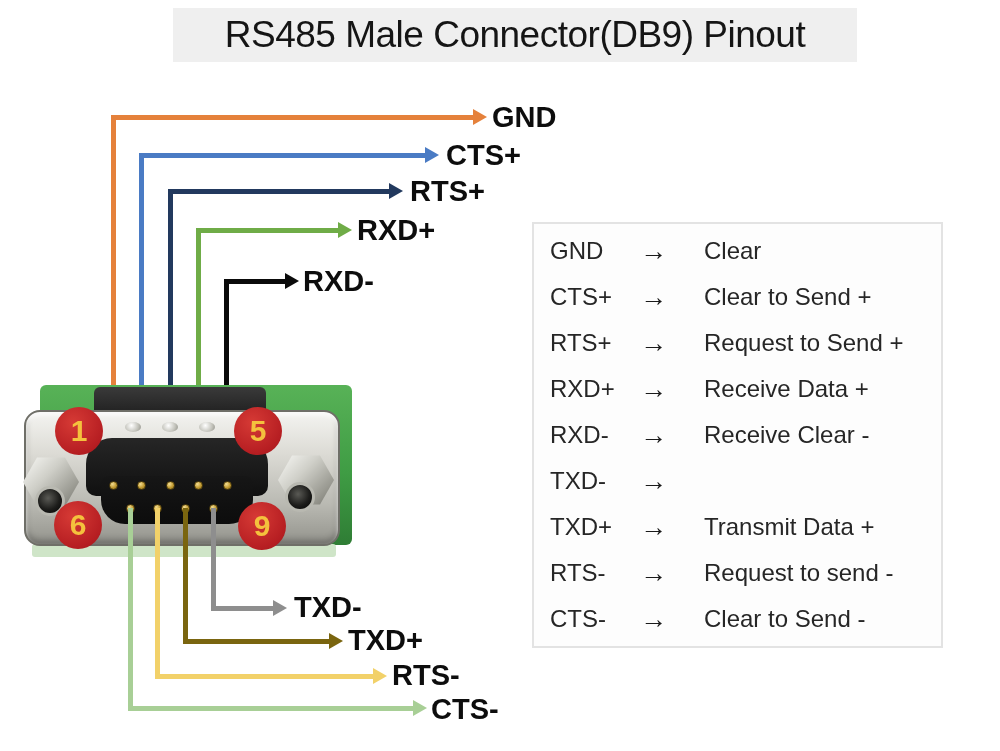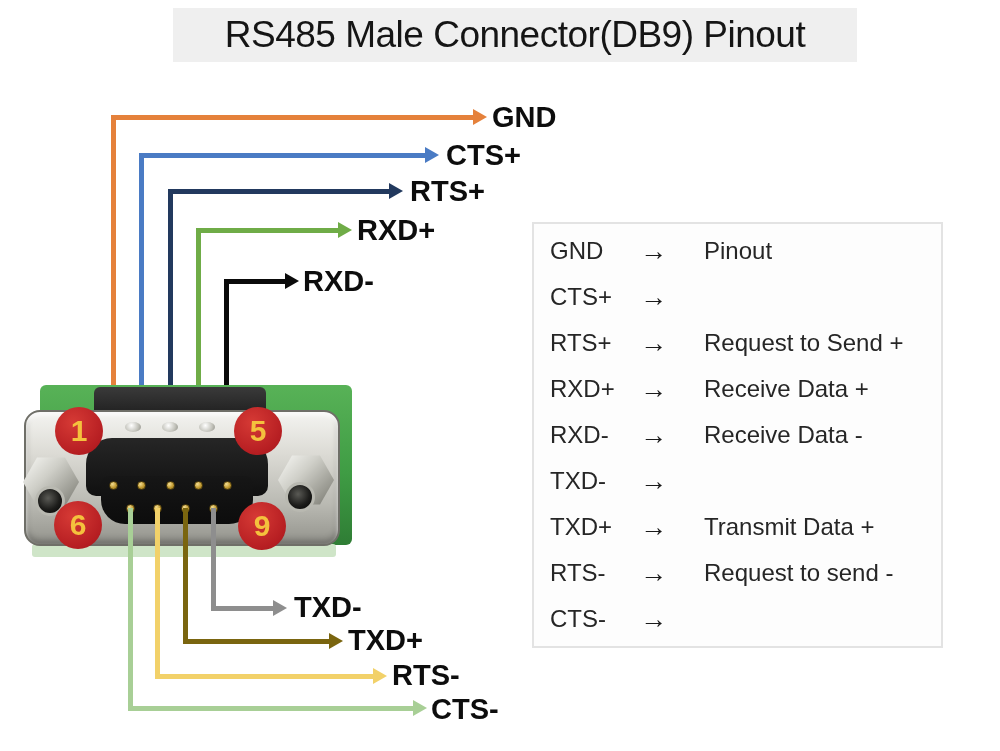--- a/index.html
+++ b/index.html
@@ -185,55 +185,57 @@
 
   <div class="wire-v" style="left: 211px; top: 508px; height: 103px; background: rgb(142, 142, 142);"></div>
   <div class="wire-h" style="left: 211px; top: 606px; width: 62px; background: rgb(142, 142, 142);"></div>
   <div class="arrow-e" style="left: 273px; top: 600px; border-left-color: rgb(142, 142, 142);"></div>
   <div class="wire-label" style="left:294px; top:590px;">TXD-</div>
 
   <div class="legend">
     <div class="legend-row">
       <span class="legend-signal">GND</span>
       <span class="legend-arrow">→</span>
-      <span class="legend-desc">Pinout</span>
+      <span class="legend-desc">Clear</span>
     </div>
     <div class="legend-row">
       <span class="legend-signal">CTS+</span>
       <span class="legend-arrow">→</span>
+      <span class="legend-desc">Clear to Send +</span>
     </div>
     <div class="legend-row">
       <span class="legend-signal">RTS+</span>
       <span class="legend-arrow">→</span>
       <span class="legend-desc">Request to Send +</span>
     </div>
     <div class="legend-row">
       <span class="legend-signal">RXD+</span>
       <span class="legend-arrow">→</span>
       <span class="legend-desc">Receive Data +</span>
     </div>
     <div class="legend-row">
       <span class="legend-signal">RXD-</span>
       <span class="legend-arrow">→</span>
-      <span class="legend-desc">Receive Data -</span>
+      <span class="legend-desc">Receive Clear -</span>
     </div>
     <div class="legend-row">
       <span class="legend-signal">TXD-</span>
       <span class="legend-arrow">→</span>
     </div>
     <div class="legend-row">
       <span class="legend-signal">TXD+</span>
       <span class="legend-arrow">→</span>
       <span class="legend-desc">Transmit Data +</span>
     </div>
     <div class="legend-row">
       <span class="legend-signal">RTS-</span>
       <span class="legend-arrow">→</span>
       <span class="legend-desc">Request to send -</span>
     </div>
     <div class="legend-row">
       <span class="legend-signal">CTS-</span>
       <span class="legend-arrow">→</span>
+      <span class="legend-desc">Clear to Send -</span>
     </div>
   </div>
 
 
 </div>
 
 </body></html>

